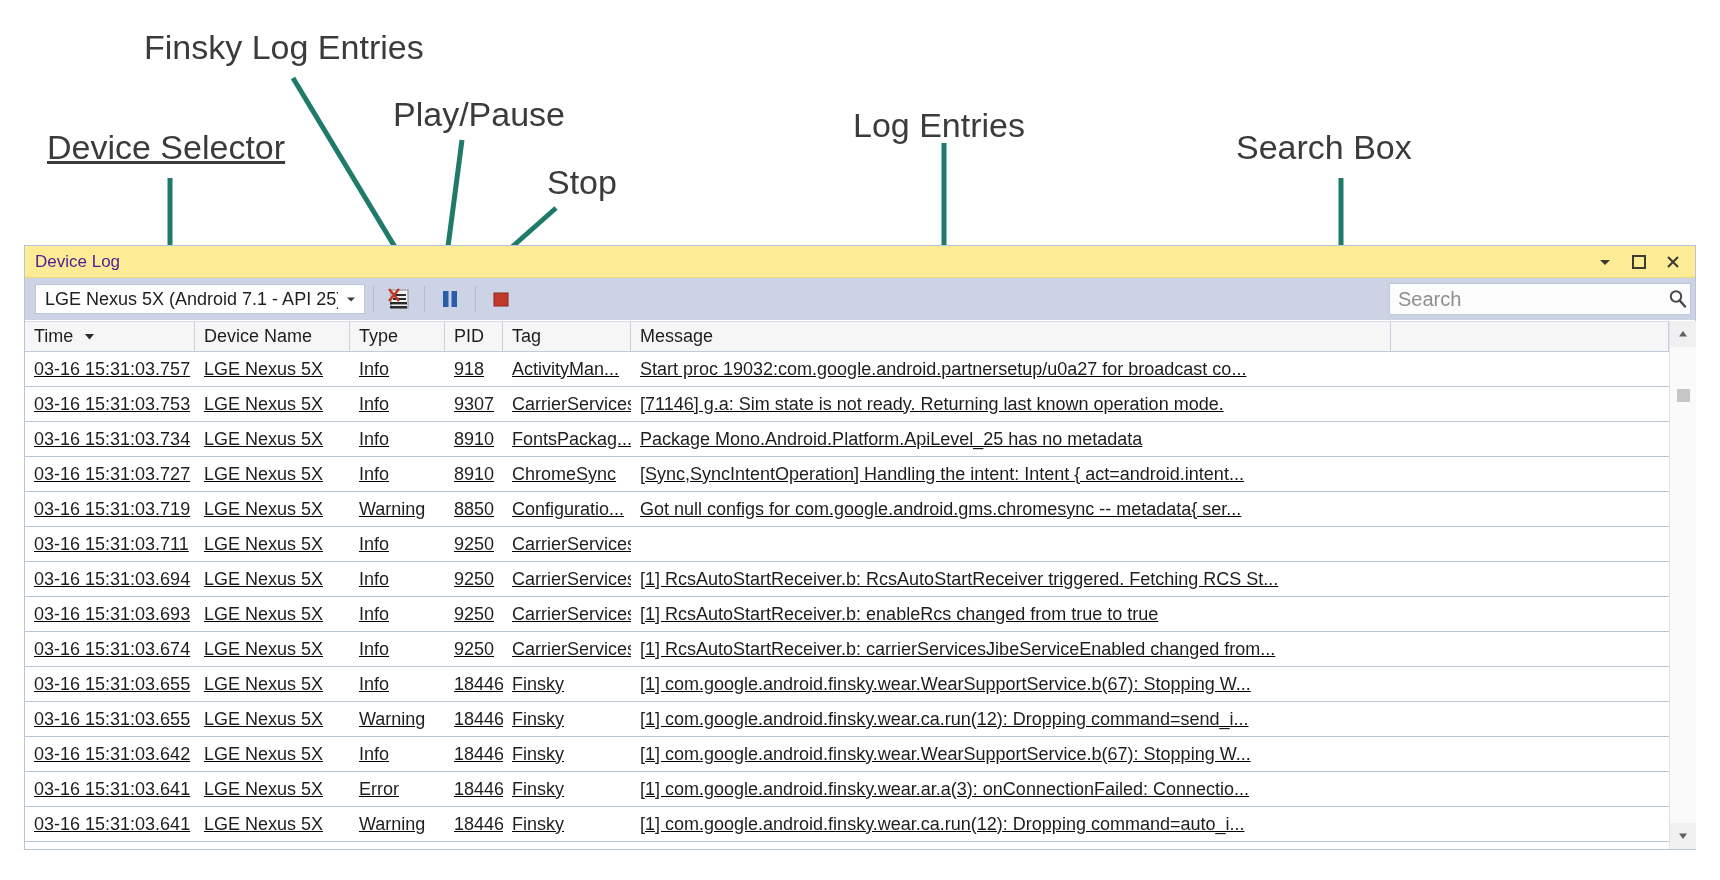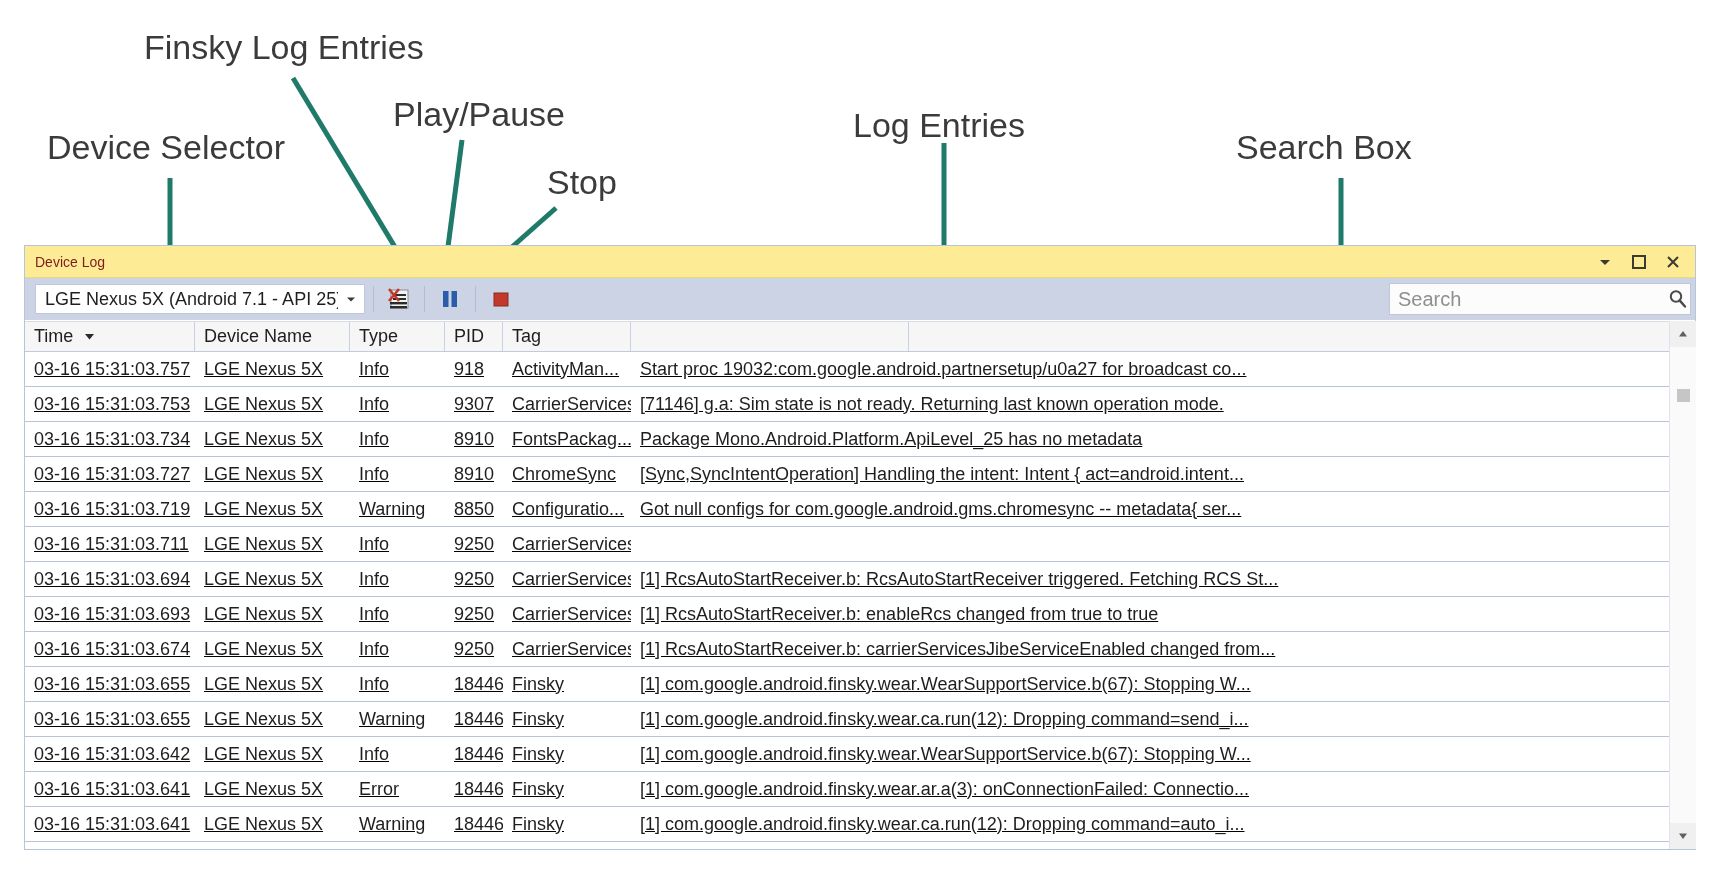--- a/index.html
+++ b/index.html
@@ -51,22 +51,22 @@
   .tw-titlebar {
     height: 32px;
     background: #fdeb96;
     border-bottom: 1px solid #e9d97e;
     display: flex;
     align-items: center;
     padding: 0 6px 0 10px;
     box-sizing: border-box;
   }
   .tw-title {
-    font-size: 14px;
-    color: #7f1d1d;
+    font-size: 17px;
+    color: #4c1d95;
     flex: 1;
     font-family: "Liberation Sans", sans-serif;
   }
   .tw-winbtns {
     display: flex;
     align-items: center;
     gap: 14px;
     padding-right: 6px;
   }
   .tw-winbtn {
@@ -290,21 +290,21 @@
 
     <line x1="944" y1="143" x2="944" y2="473" stroke="#1f7a6a" stroke-width="5"></line>
 
     <line x1="1341" y1="178" x2="1341" y2="288" stroke="#1f7a6a" stroke-width="5"></line>
   </svg>
 
   <div class="annot-label" style="left:144px; top:28px;">Finsky Log Entries</div>
 
   <div class="annot-label" style="left:393px; top:95px;">Play/Pause</div>
 
-  <div class="annot-label" style="left:47px; top:128px;">Device Selector</div>
+  <div class="annot-label" style="left:47px; top:128px;text-decoration:underline;">Device Selector</div>
 
   <div class="annot-label" style="left:547px; top:163px;">Stop</div>
 
   <div class="annot-label" style="left:853px; top:106px;">Log Entries</div>
 
   <div class="annot-label" style="left:1236px; top:128px;">Search Box</div>
 
   <div id="device-log-window">
 
     <div class="tw-titlebar">
@@ -389,20 +389,21 @@
             <span class="gh-sort">
               <svg width="13" height="13" viewBox="0 0 13 13">
                 <path d="M2 4 L6.5 9.5 L11 4 Z" fill="#2b2b2b"></path>
               </svg>
             </span>
           </div>
           <div class="gh-cell col-device">Device Name</div>
           <div class="gh-cell col-type">Type</div>
           <div class="gh-cell col-pid">PID</div>
           <div class="gh-cell col-tag">Tag</div>
+          <div class="gh-cell col-msg">Message</div>
           <div class="gh-cell col-extra"></div>
         </div>
 
         <div class="grid-body" id="grid-body">
             <div class="grid-row">
               <div class="gr-cell col-time">03-16 15:31:03.757</div>
               <div class="gr-cell col-device">LGE Nexus 5X</div>
               <div class="gr-cell col-type">Info</div>
               <div class="gr-cell col-pid">918</div>
               <div class="gr-cell col-tag">ActivityMan...</div>

